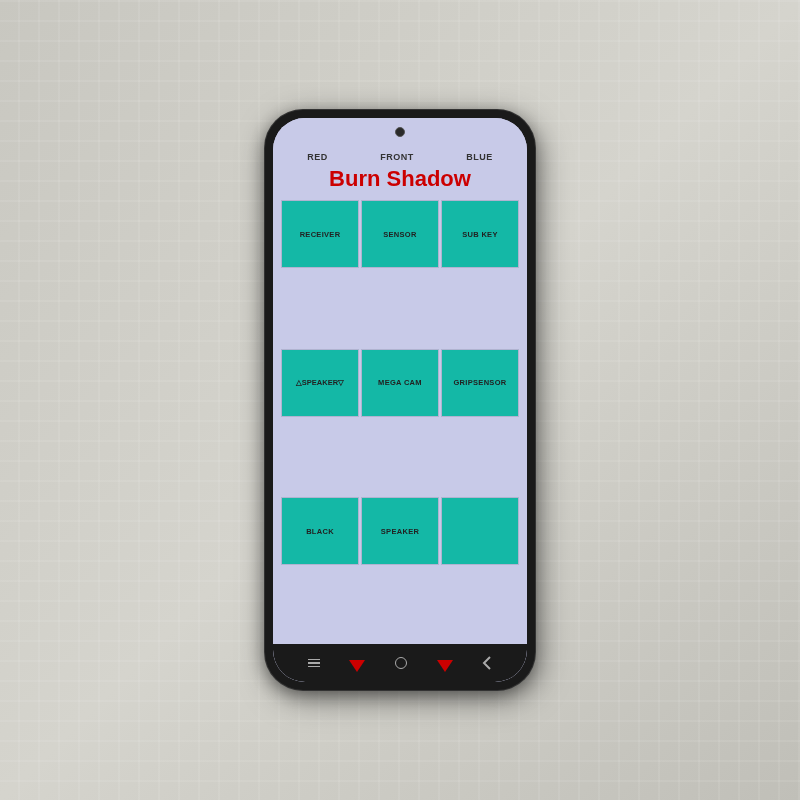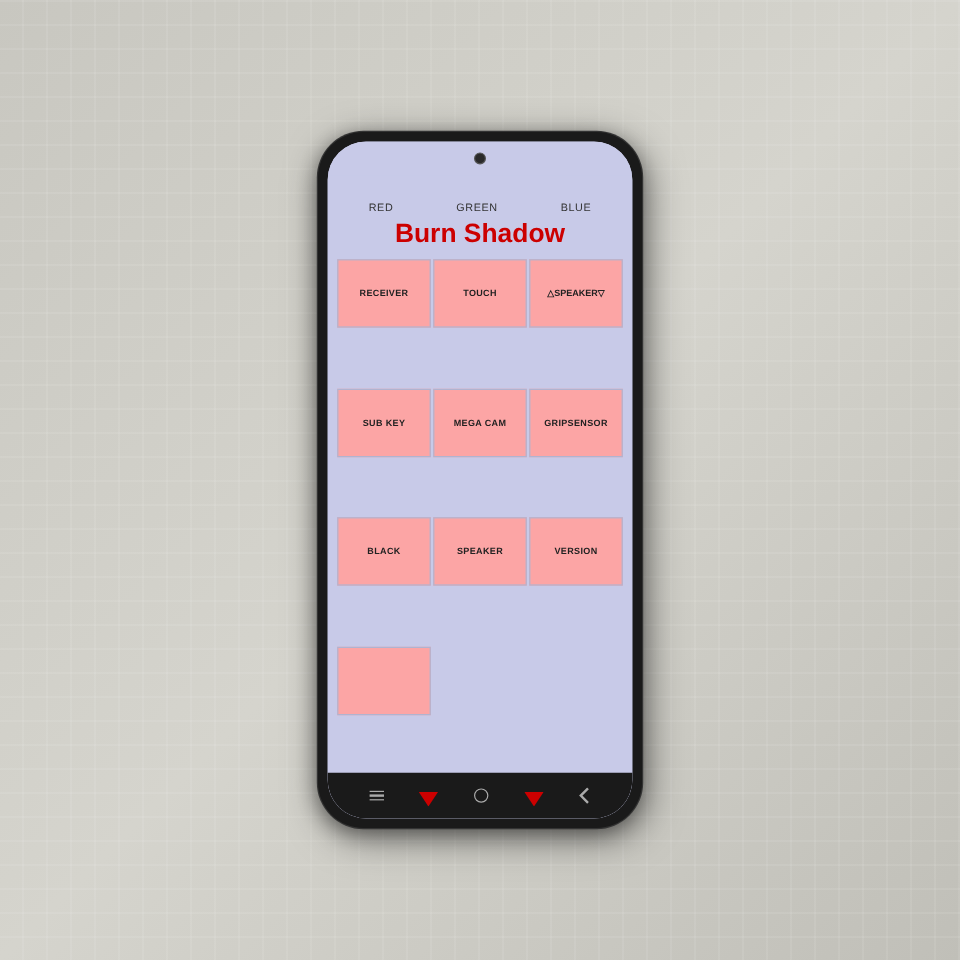--- a/index.html
+++ b/index.html
@@ -107,49 +107,48 @@
     .color-row {
       display: flex;
       justify-content: space-around;
       width: 100%;
       margin-bottom: 4px;
     }
 
     .color-label {
       font-size: 9px;
       color: #333;
-      font-weight: 400;
+      font-weight: 700;
       letter-spacing: 0.5px;
-      margin-top: 16px;
     }
 
     
     .burn-shadow-title {
       font-size: 22px;
       font-weight: bold;
       color: #cc0000;
       margin-bottom: 8px;
     }
 
     
     .grid-container {
       width: 100%;
       display: grid;
       grid-template-columns: repeat(3, 1fr);
       gap: 2px;
       flex: 1;
     }
 
     .grid-cell {
-      background: #fca5a5;
+      background: #14b8a6;
       border: 1px solid #b0b3d0;
       display: flex;
       align-items: center;
       justify-content: center;
-      height: 57px;
+      height: 68px;
       cursor: pointer;
       transition: background 0.1s;
     }
 
     .grid-cell-label {
       font-size: 7.5px;
       color: #222;
       font-weight: 600;
       letter-spacing: 0.3px;
       text-align: center;
@@ -217,58 +216,55 @@
       <div class="phone-screen">
 
         <div class="screen-top-bar">
           <div class="camera-hole"></div>
         </div>
 
         <div class="screen-content">
 
           <div class="color-row">
             <span class="color-label">RED</span>
-            <span class="color-label">GREEN</span>
+            <span class="color-label">FRONT</span>
             <span class="color-label">BLUE</span>
           </div>
 
           <div class="burn-shadow-title">Burn Shadow</div>
 
           <div class="grid-container">
 
             <div class="grid-cell">
               <span class="grid-cell-label">RECEIVER</span>
             </div>
 
             <div class="grid-cell">
-              <span class="grid-cell-label">TOUCH</span>
-            </div>
+              <span class="grid-cell-label">SENSOR</span>
+            </div>
+            <div class="grid-cell">
+              <span class="grid-cell-label">SUB KEY</span>
+            </div>
+
             <div class="grid-cell">
               <span class="speaker-label">△SPEAKER▽</span>
             </div>
-
-            <div class="grid-cell">
-              <span class="grid-cell-label">SUB KEY</span>
-            </div>
             <div class="grid-cell">
               <span class="grid-cell-label">MEGA CAM</span>
             </div>
             <div class="grid-cell">
               <span class="grid-cell-label">GRIPSENSOR</span>
             </div>
 
             <div class="grid-cell">
               <span class="grid-cell-label">BLACK</span>
             </div>
 
             <div class="grid-cell">
               <span class="grid-cell-label">SPEAKER</span>
-            </div>
-            <div class="grid-cell">
-              <span class="grid-cell-label">VERSION</span>
             </div>
             <div class="grid-cell">
             </div>
 
           </div>
         </div>
 
         <div class="nav-bar">
 
           <div class="nav-icon">

